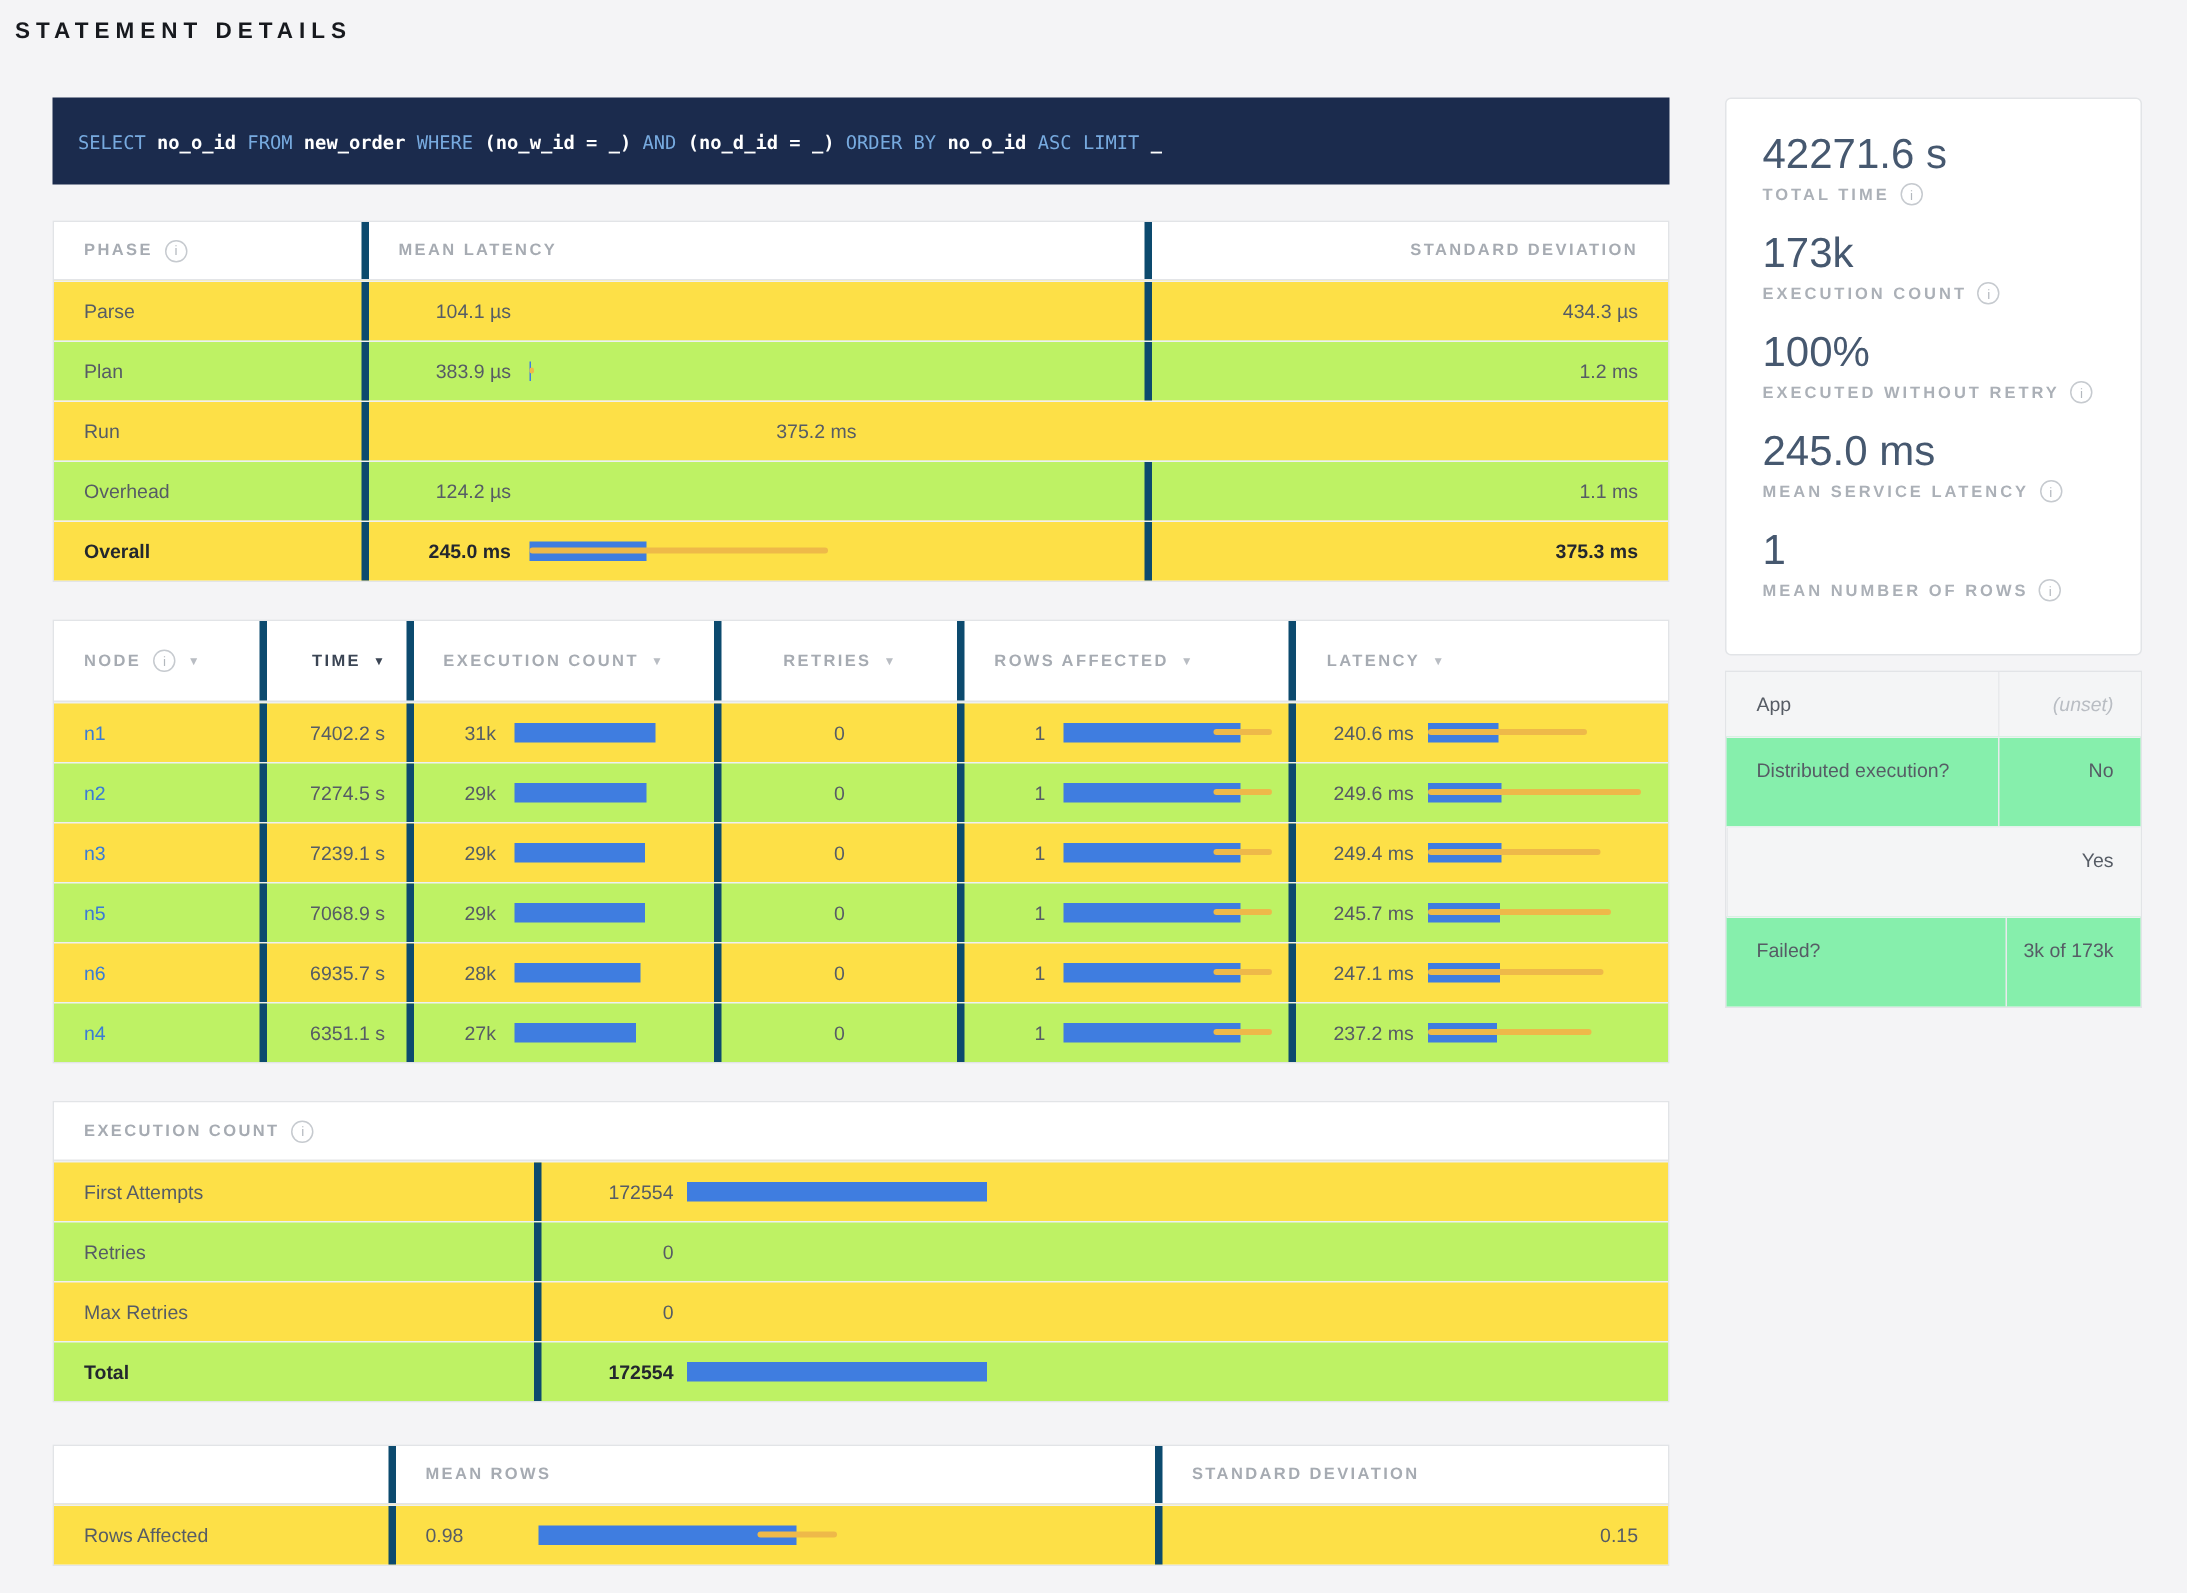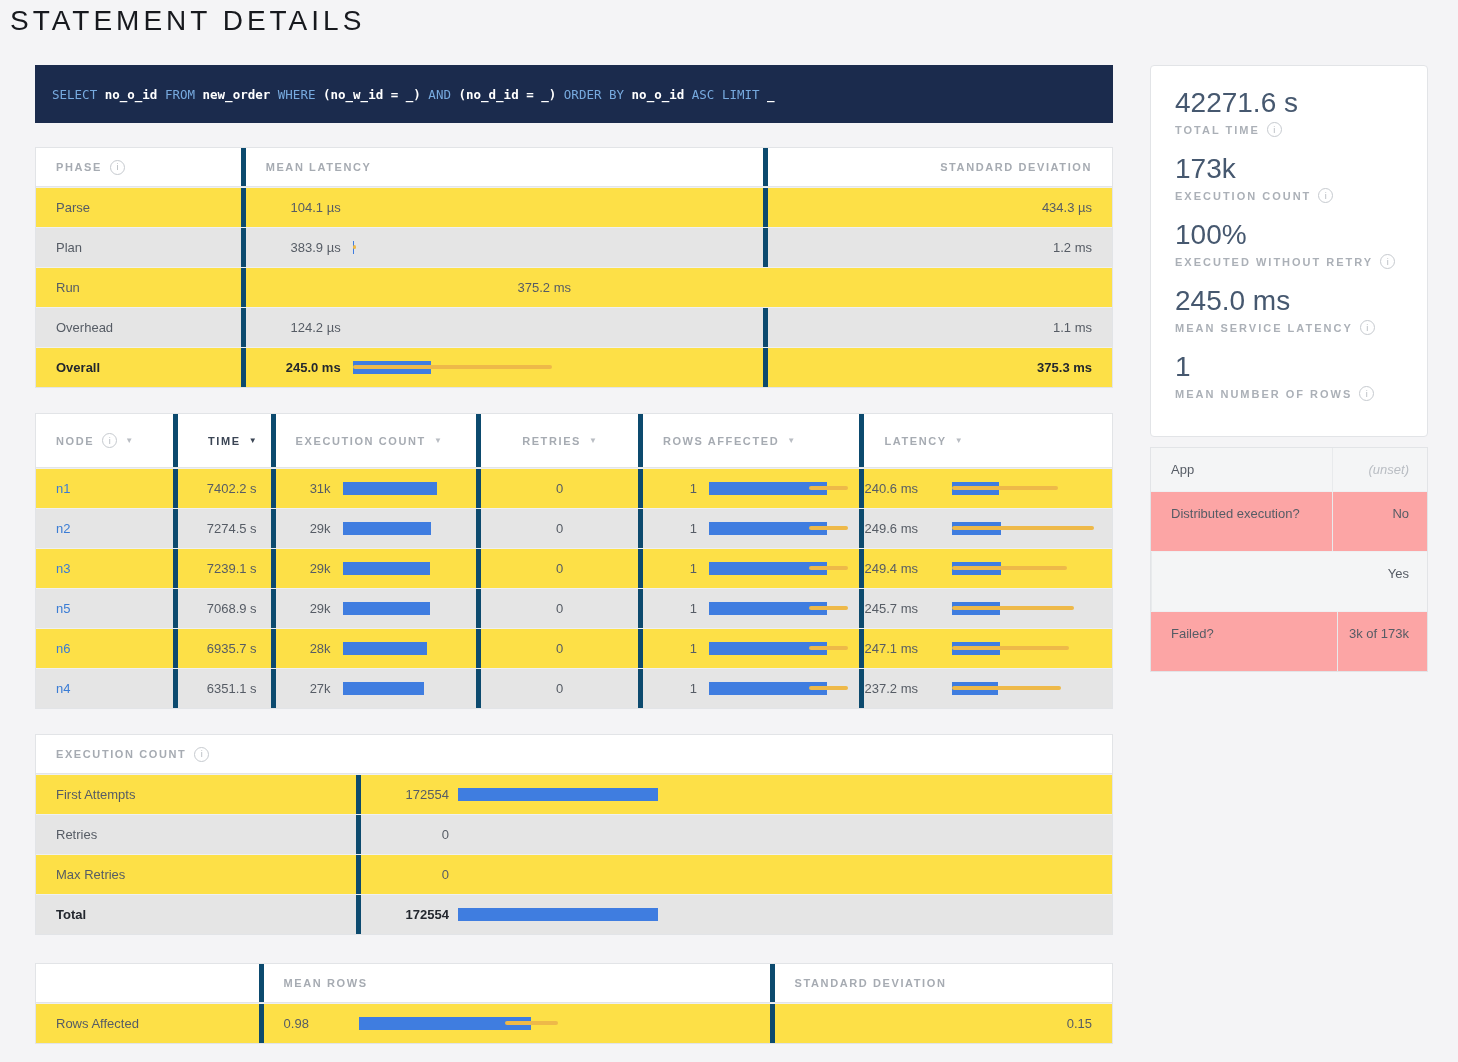--- a/index.html
+++ b/index.html
@@ -6,21 +6,21 @@
   html,body { margin:0; padding:0; }
   body {
     width:1458px; height:1062px;
     background:#f4f4f6;
     font-family:"Liberation Sans", sans-serif;
     color:#565c65;
     font-size:13px;
     overflow:hidden;
   }
   .page-title {
-    font-size:28px; font-weight:400; letter-spacing:4px;
+    font-size:15px; font-weight:700; letter-spacing:4px;
     color:#17191e; margin:8px 0 0 10px; line-height:26px;
   }
   .content { display:flex; padding:0 30px 0 35px; margin-top:31px; align-items:flex-start; }
   .main { width:1078px; }
   .side { width:278px; margin-left:37px; }
 
   
   .sql-box {
     background:#1b2b4d; height:58px; display:flex; align-items:center;
     padding-left:17px; margin-bottom:24px;
@@ -31,21 +31,21 @@
 
   
   .tbl { background:#ffffff; border:1px solid #e2e4e7; margin-bottom:25px; }
   .thead { display:flex; align-items:center; height:39px; border-bottom:1px solid #e3e5e8; background:#fff; }
   .thead.tall { height:54px; }
   .th {
     font-size:11px; font-weight:700; letter-spacing:1.6px;
     color:#a6abb2; display:flex; align-items:center; height:100%;
   }
   .th.dark { color:#3b4554; }
-  .trow { display:flex; align-items:center; height:40px; background:#e5e5e5; border-top:1px solid #eef0f2; }
+  .trow { display:flex; align-items:center; height:40px; background:#bef264; border-top:1px solid #eef0f2; }
   .trow:first-of-type { border-top:none; }
   .trow.stripe { background:#fde047; }
   .trow.bold-row { color:#23272e; font-weight:700; }
   .cdiv { border-left:5px solid #0c4a6e; }
 
   
   .info-icon {
     display:inline-flex; width:15px; height:15px; border:1px solid #c6cacf;
     border-radius:50%; align-items:center; justify-content:center;
     font-size:9px; color:#b3b8be; margin-left:8px; font-weight:400; letter-spacing:0;
@@ -67,21 +67,21 @@
 
   
   .nc-node { width:137px; padding-left:20px; height:100%; display:flex; align-items:center; }
   .nc-time { width:98px;  padding-right:14px; height:100%; display:flex; align-items:center; justify-content:flex-end; }
   .nc-exec { width:206px; height:100%; display:flex; align-items:center; }
   .nc-exec .num { width:55px; text-align:right; margin-right:12px; flex:none; }
   .nc-retries { width:162px; height:100%; display:flex; align-items:center; justify-content:center; }
   .nc-rows { width:222px; height:100%; display:flex; align-items:center; }
   .nc-rows .num { width:54px; text-align:right; margin-right:12px; flex:none; }
   .nc-lat { width:253px; height:100%; display:flex; align-items:center; }
-  .nc-lat .num { width:78px; text-align:left; margin-right:10px; flex:none; }
+  .nc-lat .num { width:78px; text-align:right; margin-right:10px; flex:none; }
   .node-link { color:#3a7cd5; text-decoration:none; }
 
   
   .ec-label { width:320px; padding-left:20px; height:100%; display:flex; align-items:center; }
   .ec-val { flex:1; height:100%; display:flex; align-items:center; }
   .ec-val .num { width:88px; text-align:right; margin-right:9px; flex:none; }
 
   
   .rc-label { width:223px; padding-left:20px; height:100%; display:flex; align-items:center; }
   .rc-mean  { width:512px; padding-left:20px; height:100%; display:flex; align-items:center; }
@@ -96,21 +96,21 @@
   .stat { margin-bottom:15px; }
   .stat-value { font-size:28px; color:#46586f; line-height:33px; }
   .stat-label {
     font-size:11px; font-weight:700; letter-spacing:2px; color:#abb0b7;
     margin-top:3px; display:flex; align-items:center;
   }
   .stat-label .info-icon { margin-left:7px; }
 
   
   .details-tbl { background:#fff; border:1px solid #e2e4e7; }
-  .drow { display:flex; background:#fca5a5; border-top:1px solid #eef0f2; }
+  .drow { display:flex; background:#86efac; border-top:1px solid #eef0f2; }
   .drow:first-child { border-top:none; }
   .drow.stripe { background:#f4f5f6; }
   .d-label { width:181px; padding:12px 10px 12px 20px; line-height:19px; }
   .d-value { flex:1; padding:12px 18px 12px 6px; text-align:right; line-height:19px; border-left:1px solid #e8eaec; }
   .d-value.unset { color:#b9bdc3; font-style:italic; }
 </style>
 </head>
 <body>
 
 <h1 class="page-title">STATEMENT DETAILS</h1>

